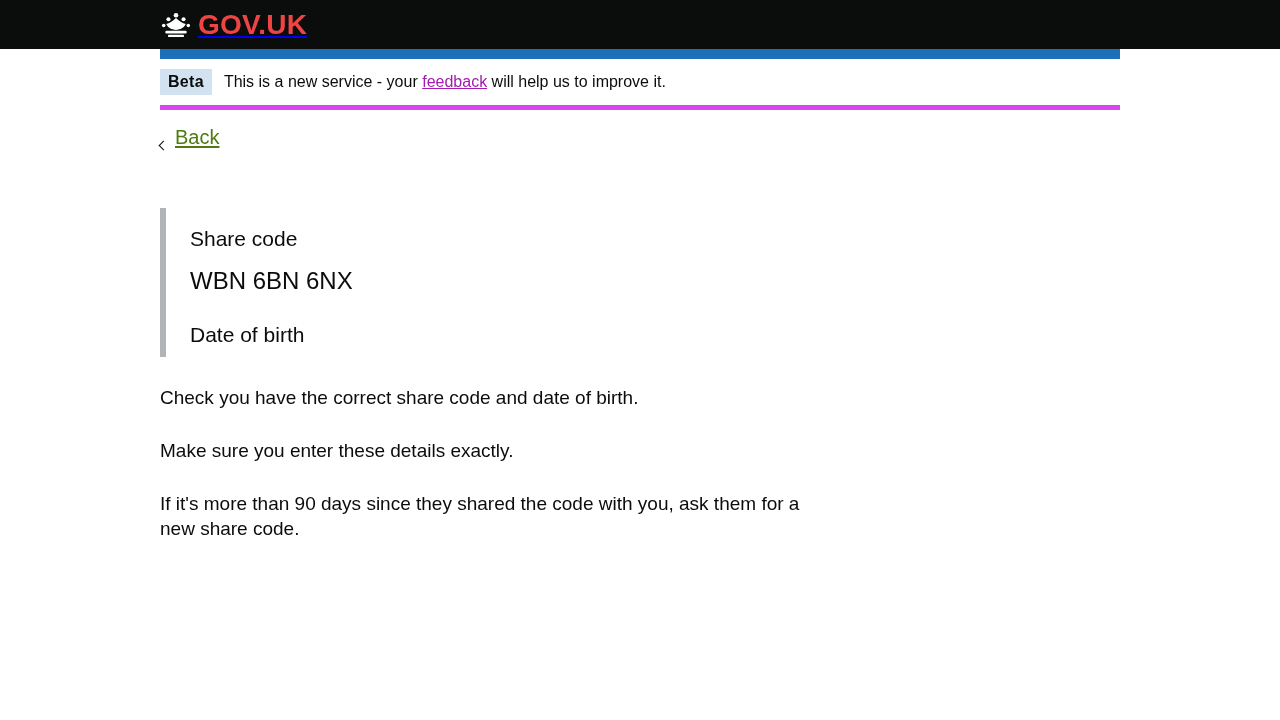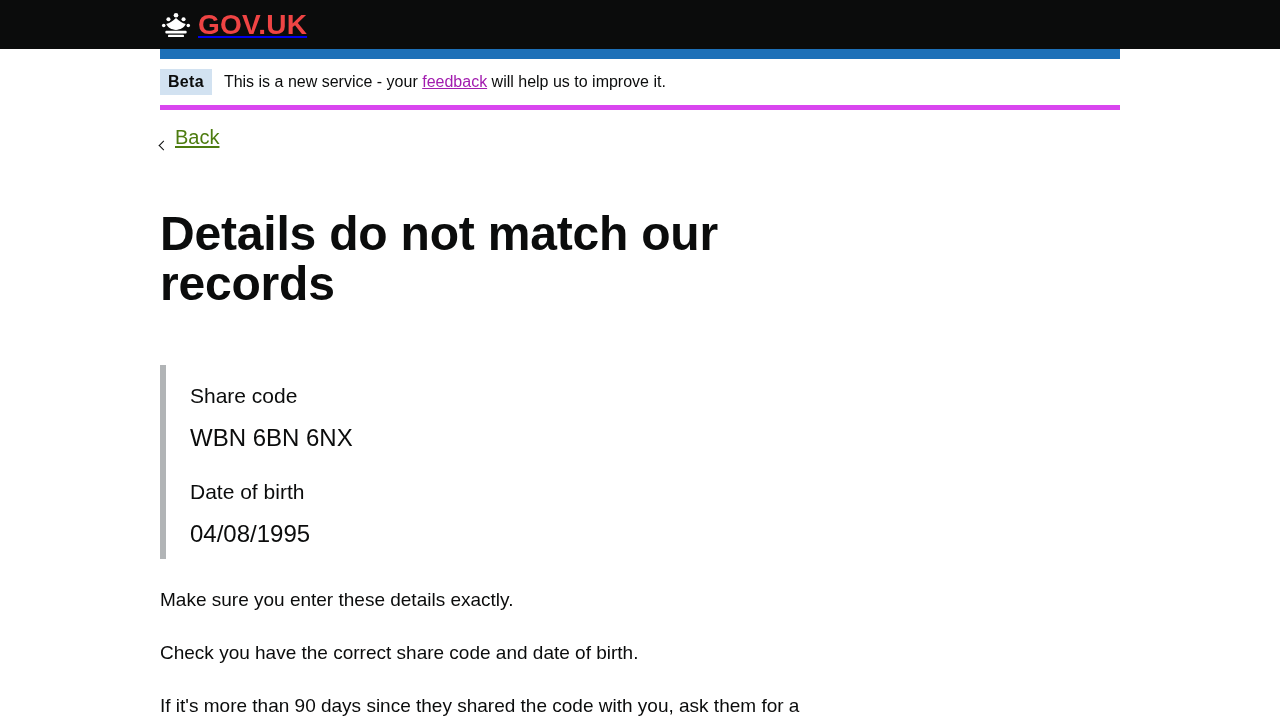--- a/index.html
+++ b/index.html
@@ -194,26 +194,24 @@
     </span>
   </div>
 
   <div class="back-link-wrap">
     <a class="back-link" href="#">
       <span class="back-chevron"></span>
       <span class="back-label">Back</span>
     </a>
   </div>
 
-  <h1 class="page-heading">Details do not match our records</h1>
 
   <div class="inset">
     <p class="inset-label">Share code</p>
     <p class="inset-value">WBN 6BN 6NX</p>
     <p class="inset-label second">Date of birth</p>
-    <p class="inset-value">04/08/1995</p>
-  </div>
-
+  </div>
+
+  <p class="body-text">Check you have the correct share code and date of birth.</p>
   <p class="body-text">Make sure you enter these details exactly.</p>
-  <p class="body-text">Check you have the correct share code and date of birth.</p>
   <p class="body-text">If it's more than 90 days since they shared the code with you, ask them for a new share code.</p>
 
 </div>
 
 </body></html>

